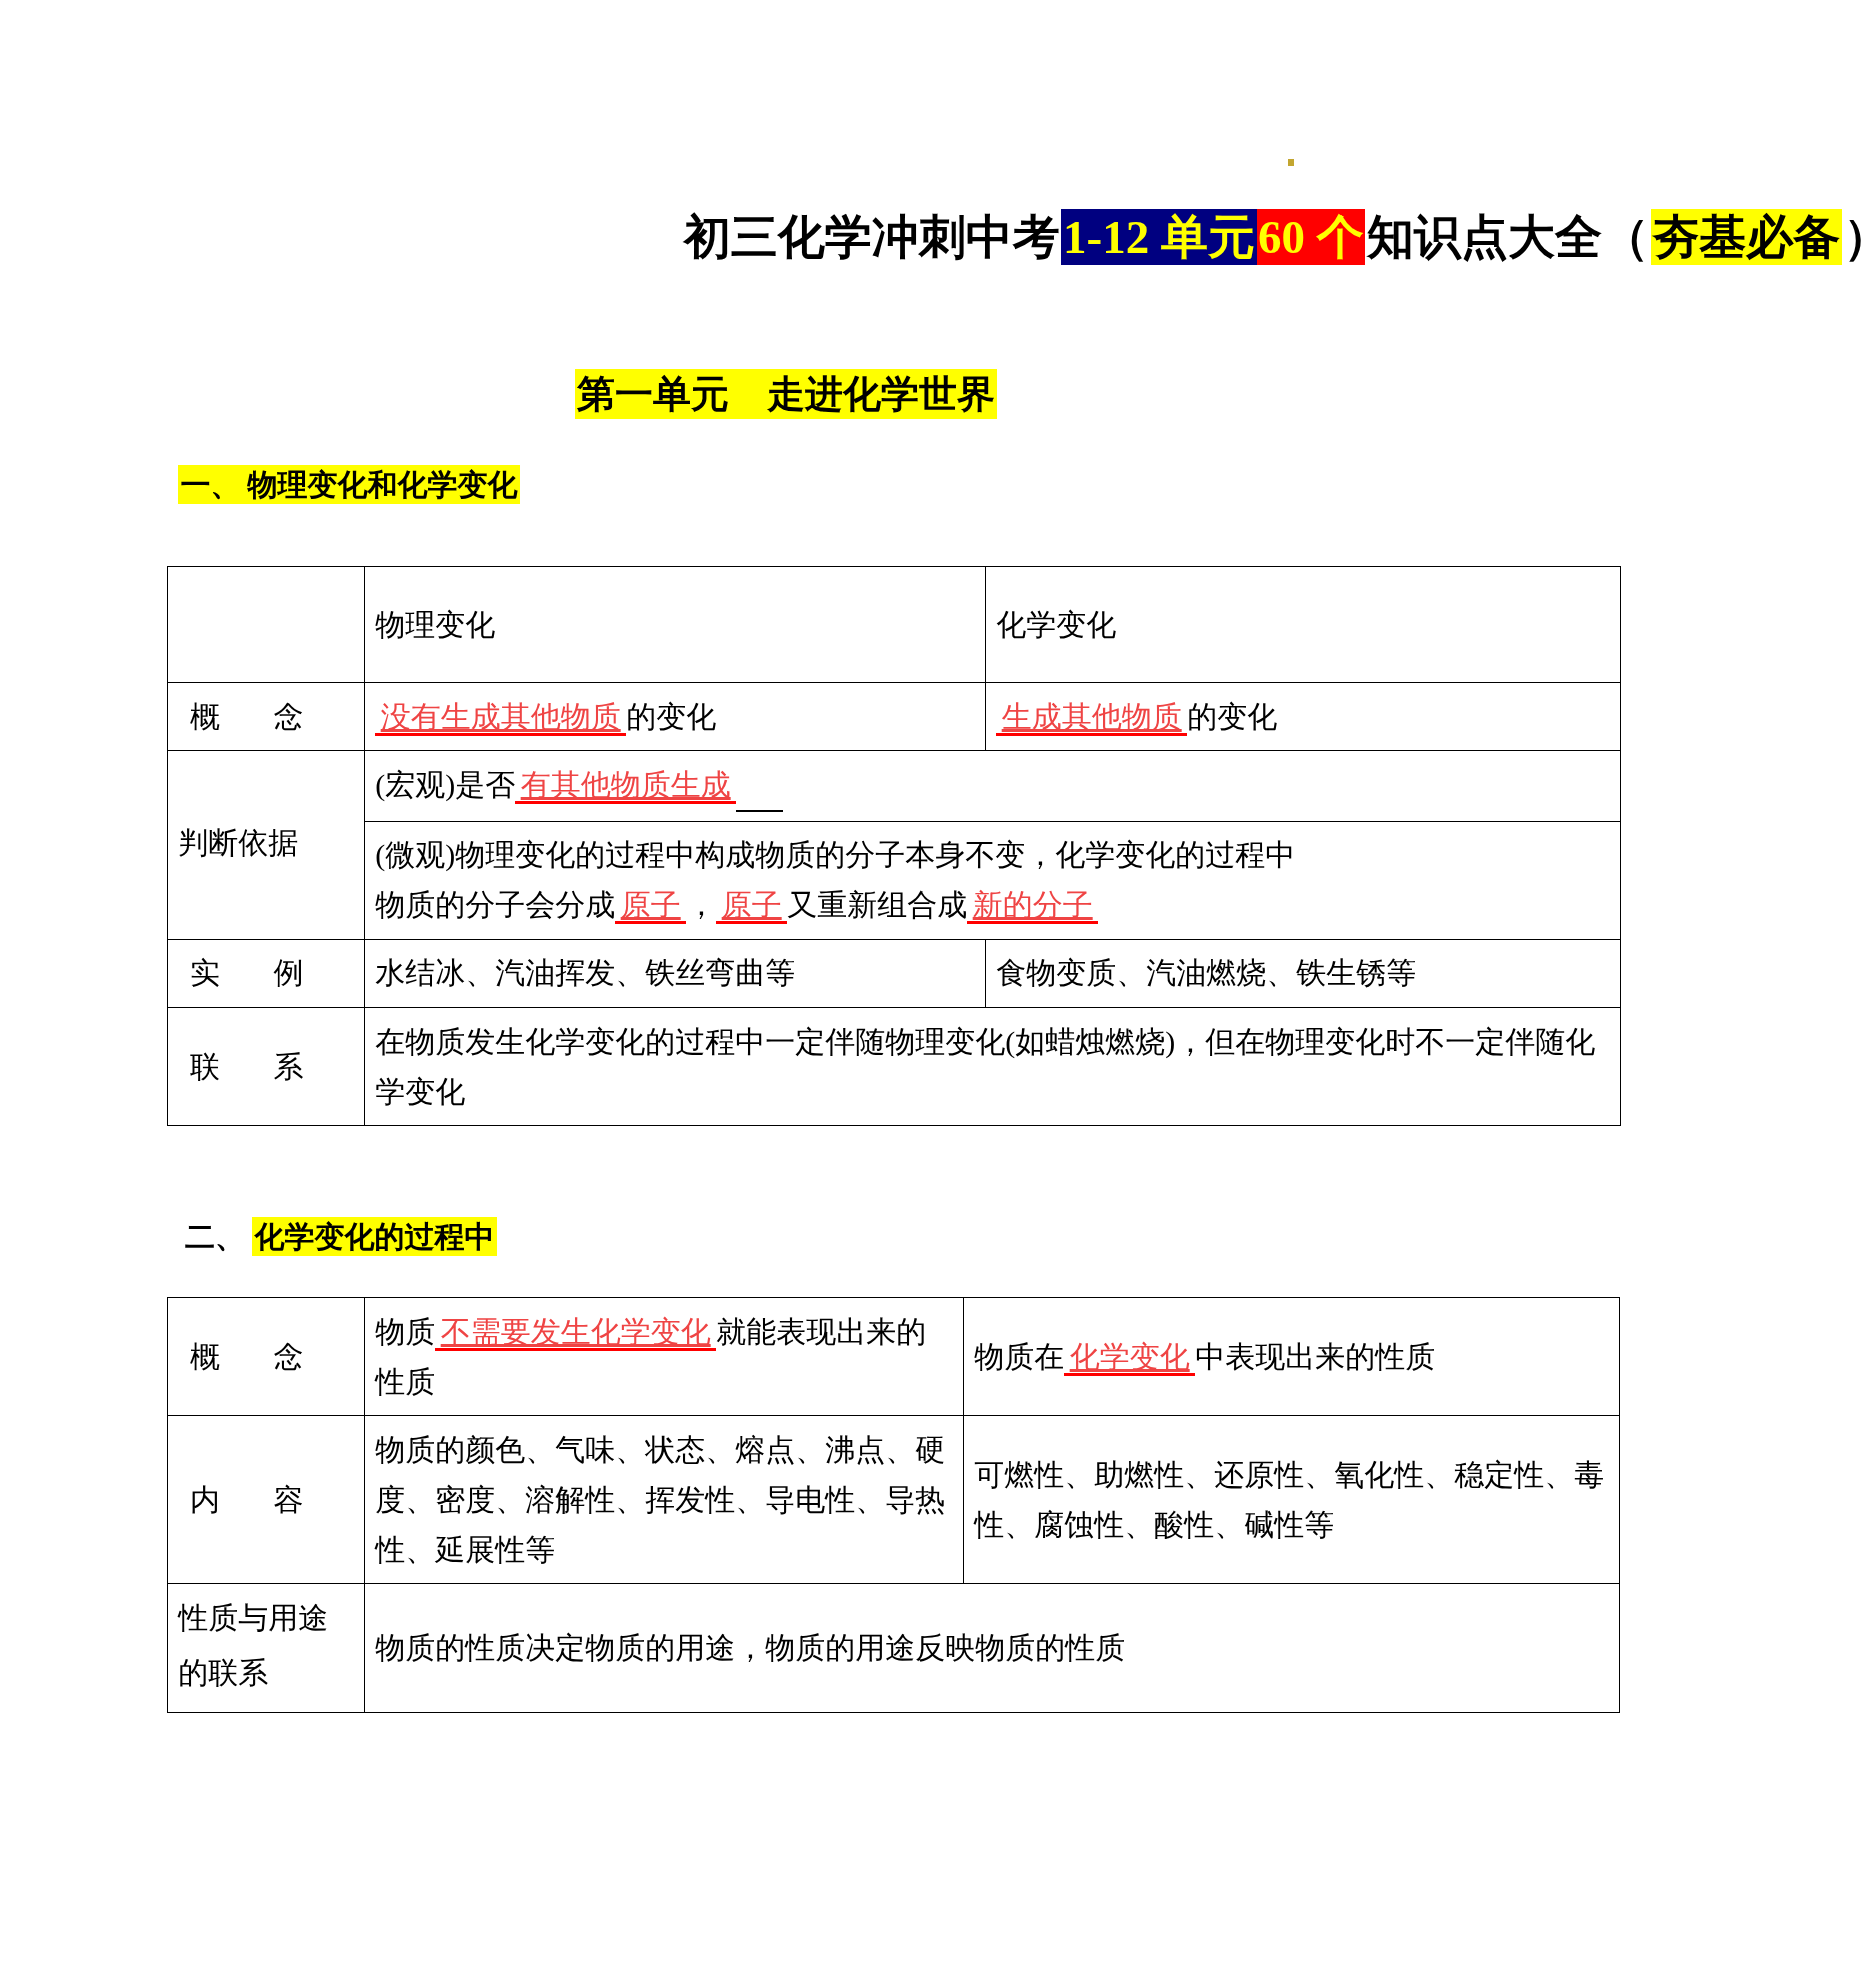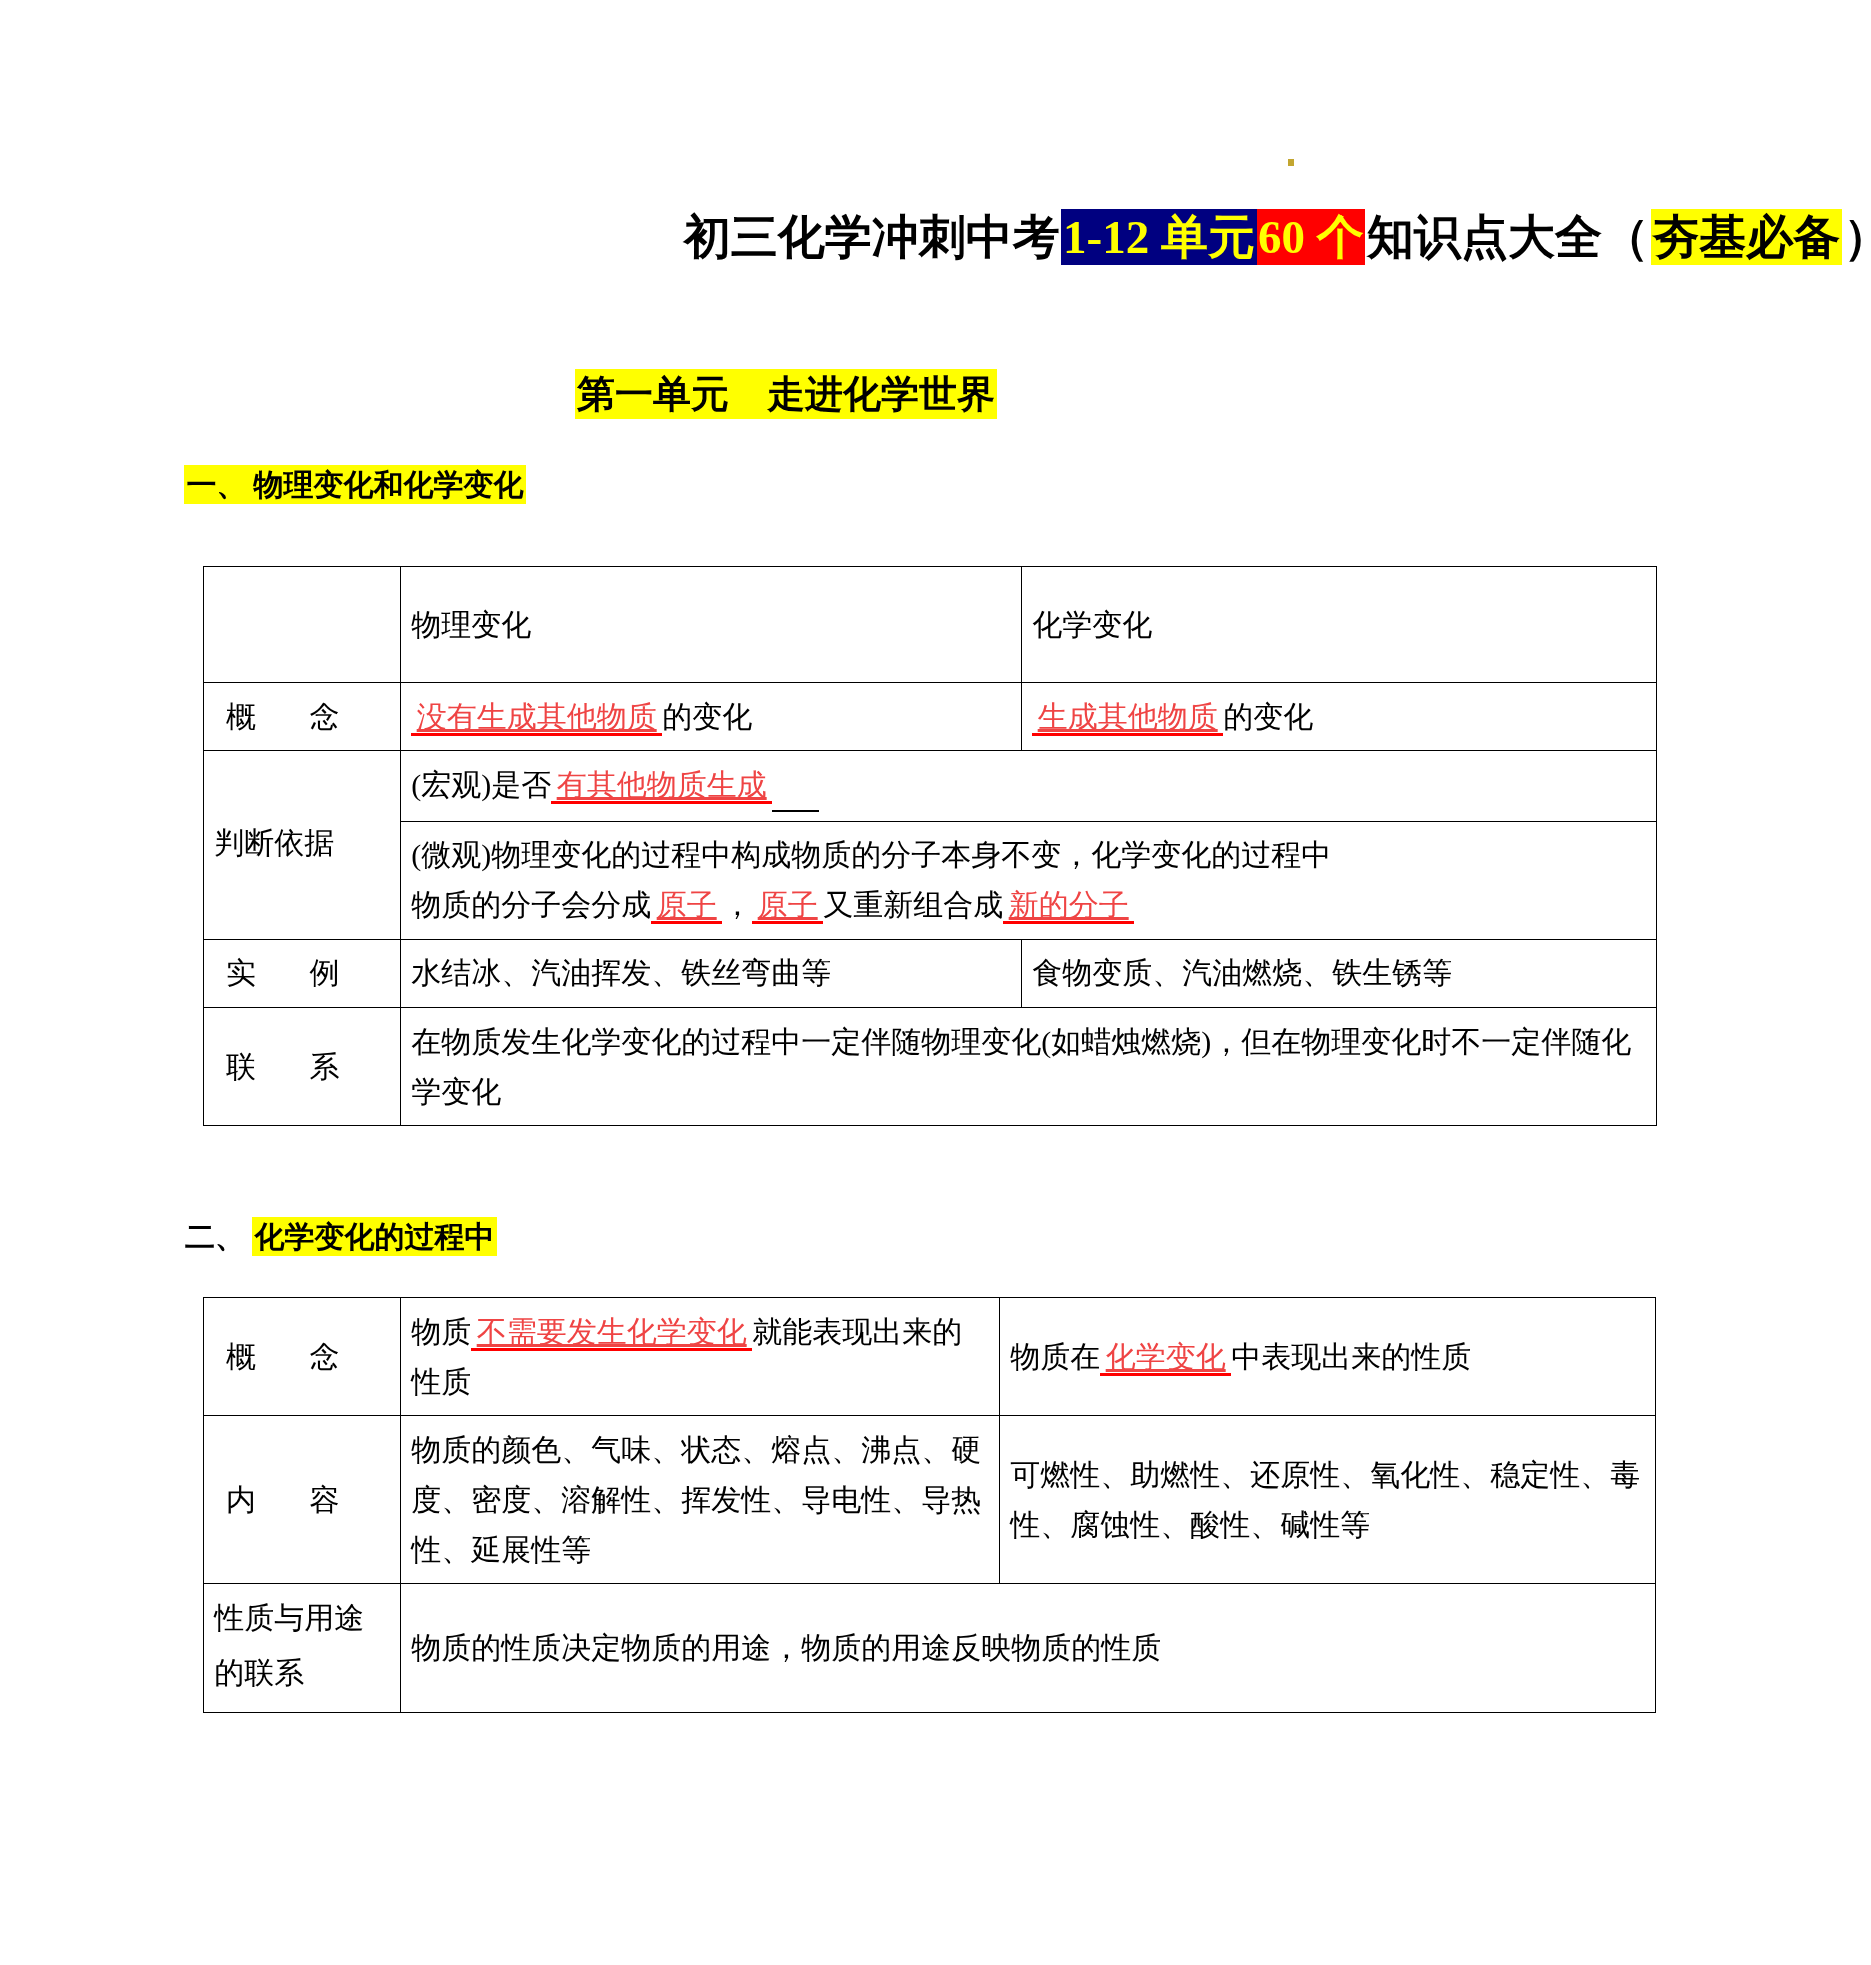--- a/index.html
+++ b/index.html
@@ -73,21 +73,20 @@
   .section-head .num { padding-right: 7px; }
   .section-head .hl { padding: 3.1px 2.4px; }
 
   
   table.doc {
     position: absolute;
     border-collapse: collapse;
     font-size: 30px;
     line-height: 50px;
     table-layout: fixed;
-    margin-left: 36px;
   }
   table.doc td {
     border: 1.6px solid #000000;
     padding: 8.6px 10.2px;
     vertical-align: middle;
     word-break: break-all;
   }
   td.rowlabel {
     letter-spacing: 11.8px;
     text-indent: 11.8px;
@@ -110,21 +109,21 @@
   <div class="tinymark"></div>
 
   <div id="doc-title">
     <span class="seg">初三化学冲刺中考</span><span class="seg hl-blue">1-12 单元</span><span class="seg hl-red">60 个</span><span class="seg">知识点大全（</span><span class="seg hl-yellow">夯基必备</span><span class="seg">）</span>
   </div>
 
   <div id="unit-title">
     <span class="seg hl-yellow">第一单元　走进化学世界</span>
   </div>
 
-  <div class="section-head" style="left:184px; top:464px;">
+  <div class="section-head" style="left:178px; top:464px;">
     <span class="hl hl-yellow"><span class="num">一、</span><span>物理变化和化学变化</span></span>
   </div>
 
   <table class="doc" style="left:167px; top:566px; width:1452px;">
     <colgroup>
       <col style="width:197px">
       <col style="width:621px">
       <col style="width:635px">
     </colgroup>
     <tbody>

